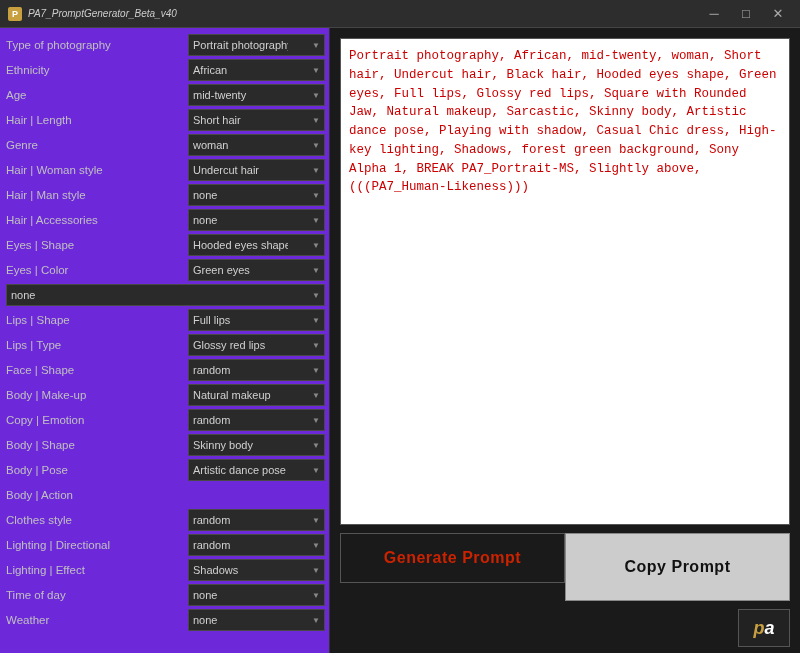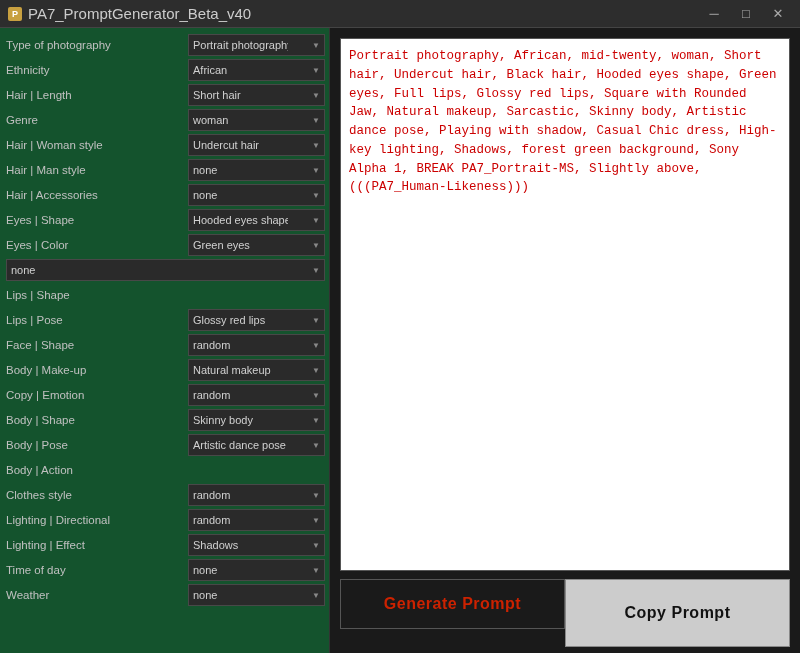--- a/index.html
+++ b/index.html
@@ -31,22 +31,23 @@
     }
     .title-bar-icon {
       width: 14px;
       height: 14px;
       background: #c8a040;
       border-radius: 2px;
       display: flex; align-items: center; justify-content: center;
       font-size: 9px; color: #fff; font-weight: bold;
     }
     .title-bar-title {
-      font-size: 15px;
+      font-size: 10px;
       color: #cccccc;
+      font-style: italic;
     }
     .title-bar-controls {
       display: flex;
       gap: 4px;
     }
     .title-bar-btn {
       width: 28px;
       height: 20px;
       background: transparent;
       border: none;
@@ -59,21 +60,21 @@
     
     .main {
       display: flex;
       height: calc(653px - 28px);
     }
 
     
     .left-panel {
       width: 330px;
       min-width: 330px;
-      background: #14532d;
+      background: #6d28d9;
       overflow-y: auto;
       padding: 6px 4px 6px 6px;
       border-right: 1px solid #333;
     }
     .left-panel::-webkit-scrollbar { width: 6px; }
     .left-panel::-webkit-scrollbar-track { background: #222; }
     .left-panel::-webkit-scrollbar-thumb { background: #555; }
 
     .field-row {
       display: flex;
@@ -217,20 +218,26 @@
           <select><option>Portrait photography</option></select>
         </div>
       </div>
       <div class="field-row">
         <div class="field-label">Ethnicity</div>
         <div class="select-wrapper">
           <select><option>African</option></select>
         </div>
       </div>
       <div class="field-row">
+        <div class="field-label">Age</div>
+        <div class="select-wrapper">
+          <select><option>mid-twenty</option></select>
+        </div>
+      </div>
+      <div class="field-row">
         <div class="field-label">Hair | Length</div>
         <div class="select-wrapper">
           <select><option>Short hair</option></select>
         </div>
       </div>
       <div class="field-row">
         <div class="field-label">Genre</div>
         <div class="select-wrapper">
           <select><option>woman</option></select>
         </div>
@@ -265,23 +272,26 @@
           <select><option>Green eyes</option></select>
         </div>
       </div>
       <div class="field-row">
         <div class="select-wrapper">
           <select><option>none</option></select>
         </div>
       </div>
       <div class="field-row">
         <div class="field-label">Lips | Shape</div>
-      </div>
-      <div class="field-row">
-        <div class="field-label">Lips | Pose</div>
+        <div class="select-wrapper">
+          <select><option>Full lips</option></select>
+        </div>
+      </div>
+      <div class="field-row">
+        <div class="field-label">Lips | Type</div>
         <div class="select-wrapper">
           <select><option>Glossy red lips</option></select>
         </div>
       </div>
       <div class="field-row">
         <div class="field-label">Face | Shape</div>
         <div class="select-wrapper">
           <select><option>random</option></select>
         </div>
       </div>
@@ -345,15 +355,20 @@
     </div>
 
   <div class="right-panel">
     <textarea class="prompt-textarea" readonly="" style="">Portrait photography, African, mid-twenty, woman, Short hair, Undercut hair, Black hair, Hooded eyes shape, Green eyes, Full lips, Glossy red lips, Square with Rounded Jaw, Natural makeup, Sarcastic, Skinny body, Artistic dance pose, Playing with shadow, Casual Chic dress, High-key lighting, Shadows, forest green background, Sony Alpha 1, BREAK PA7_Portrait-MS, Slightly above, (((PA7_Human-Likeness)))</textarea>
 
     <div class="button-row">
       <button class="btn-generate">Generate Prompt</button>
       <button class="btn-copy">Copy Prompt</button>
     </div>
 
+    <div class="logo-area">
+      <div class="logo-box">
+        <span class="logo-text"><span>p</span>a</span>
+      </div>
+    </div>
   </div>
 
 </div>
 
 </body></html>

